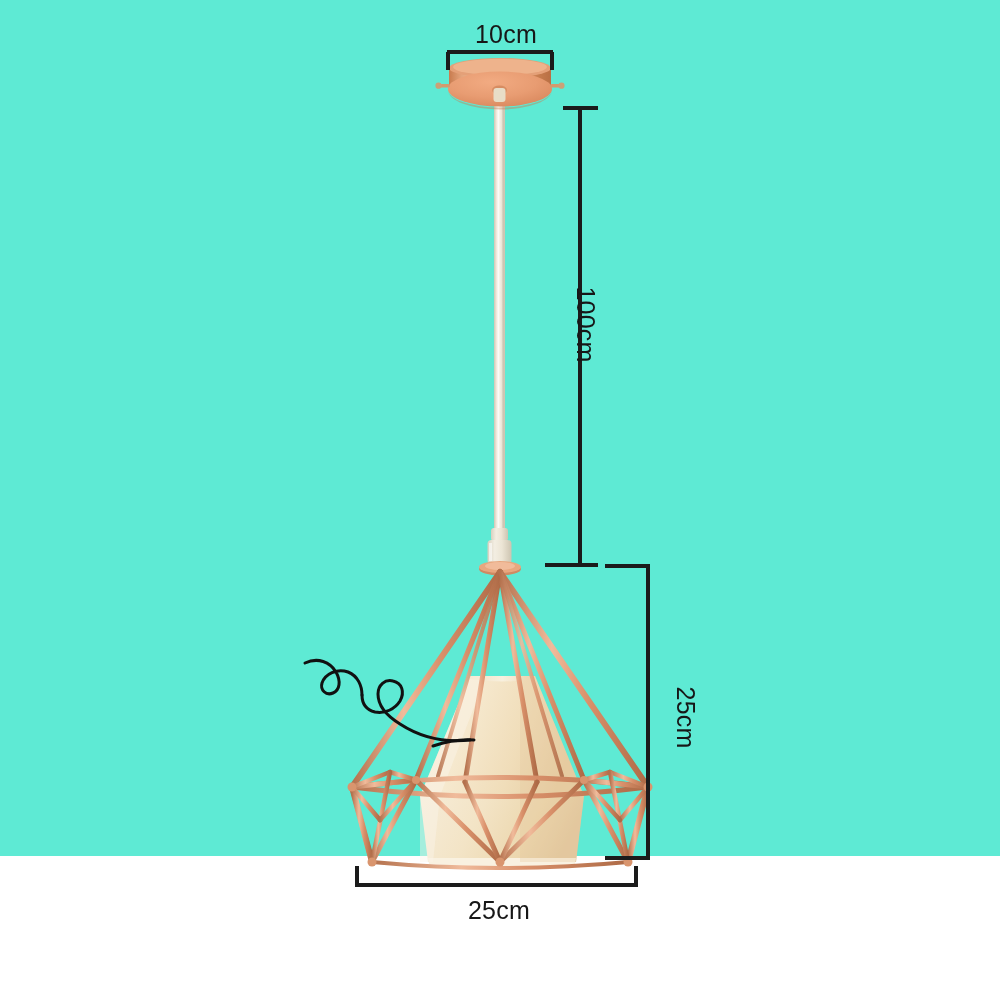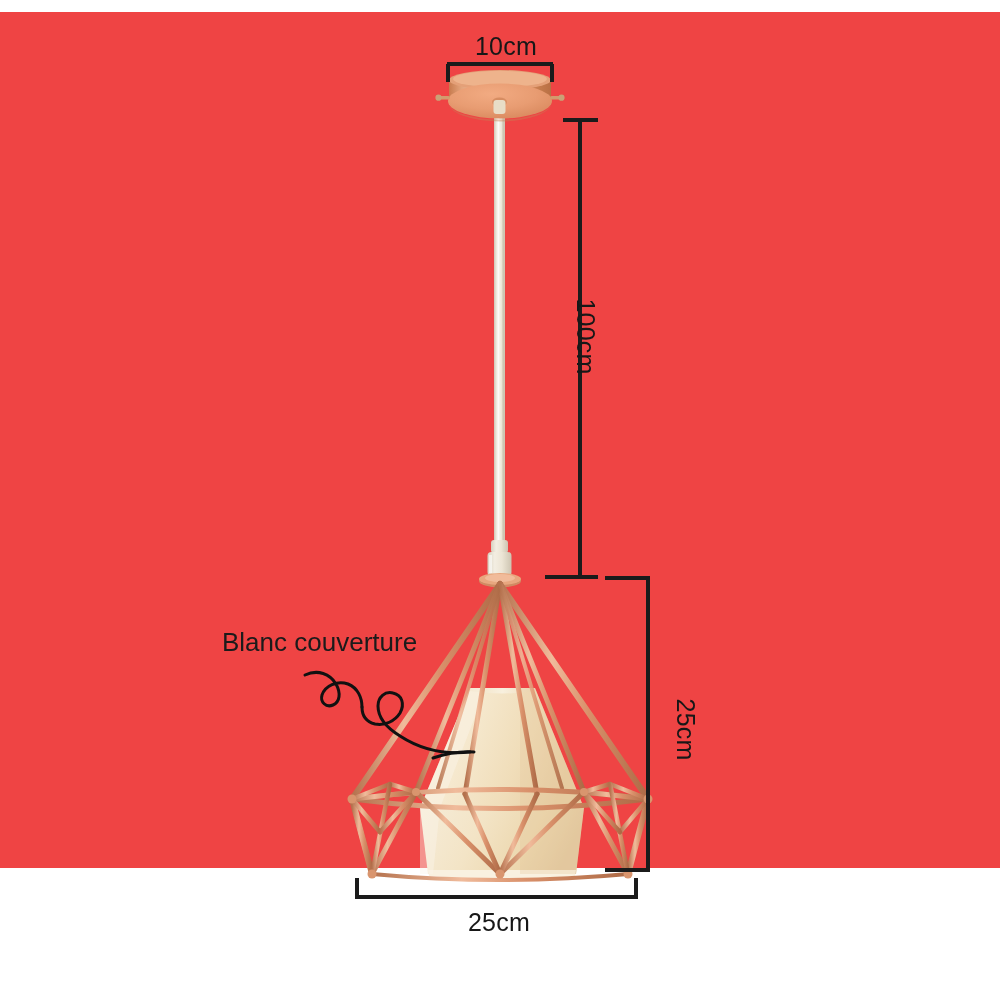--- a/index.html
+++ b/index.html
@@ -11,24 +11,24 @@
     width: 1000px;
     height: 1000px;
     position: relative;
     overflow: hidden;
     font-family: "Liberation Sans", sans-serif;
     -webkit-font-smoothing: antialiased;
   }
   #stage {
     position: absolute;
     left: 0;
-    top: 12px;
+    top: 0;
     width: 1000px;
     height: 856px;
-    background: #ef4444;
+    background: #5eead4;
   }
   .layer {
     position: absolute;
     left: 0;
     top: 0;
     width: 1000px;
     height: 1000px;
   }
   .dim-label {
     position: absolute;
@@ -314,15 +314,14 @@
   </svg>
 
   <div class="dim-label" id="label-10cm">10cm</div>
 
   <div class="dim-label vertical" id="label-100cm">100cm</div>
 
   <div class="dim-label vertical" id="label-25cm-height">25cm</div>
 
   <div class="dim-label" id="label-25cm-width">25cm</div>
 
-  <div id="label-blanc">Blanc couverture</div>
 
 </div>
 
 </body></html>

